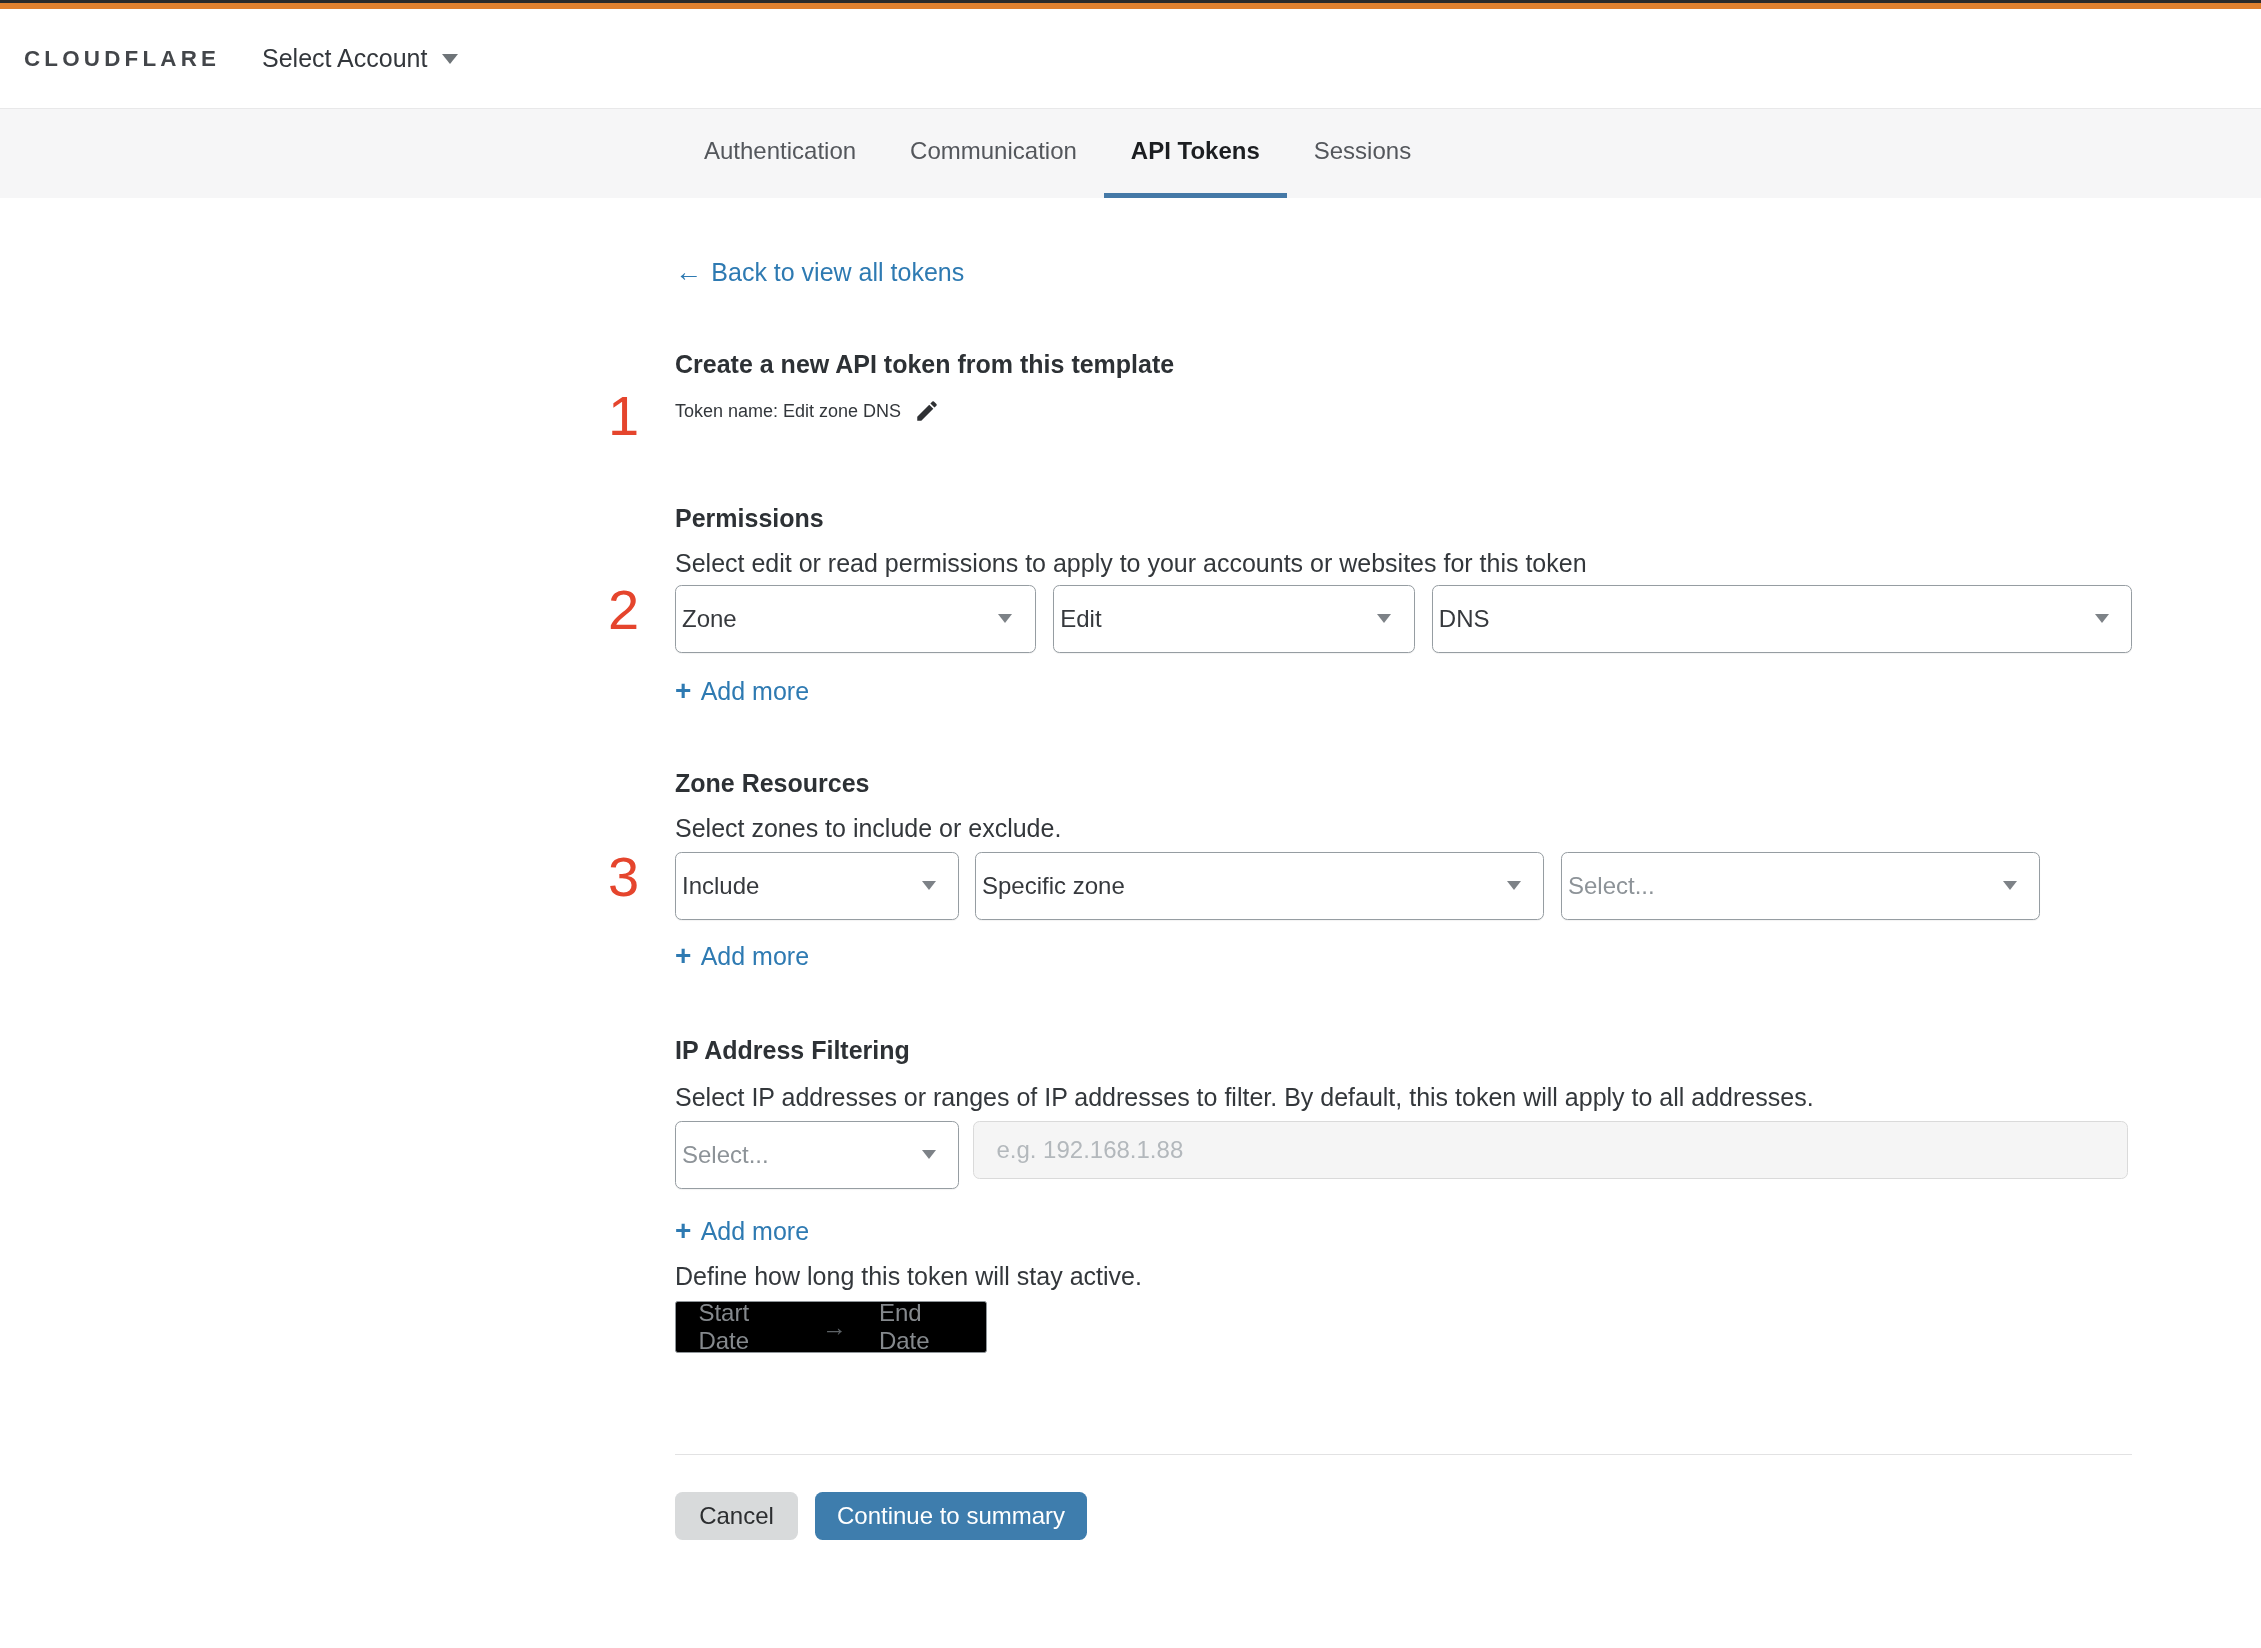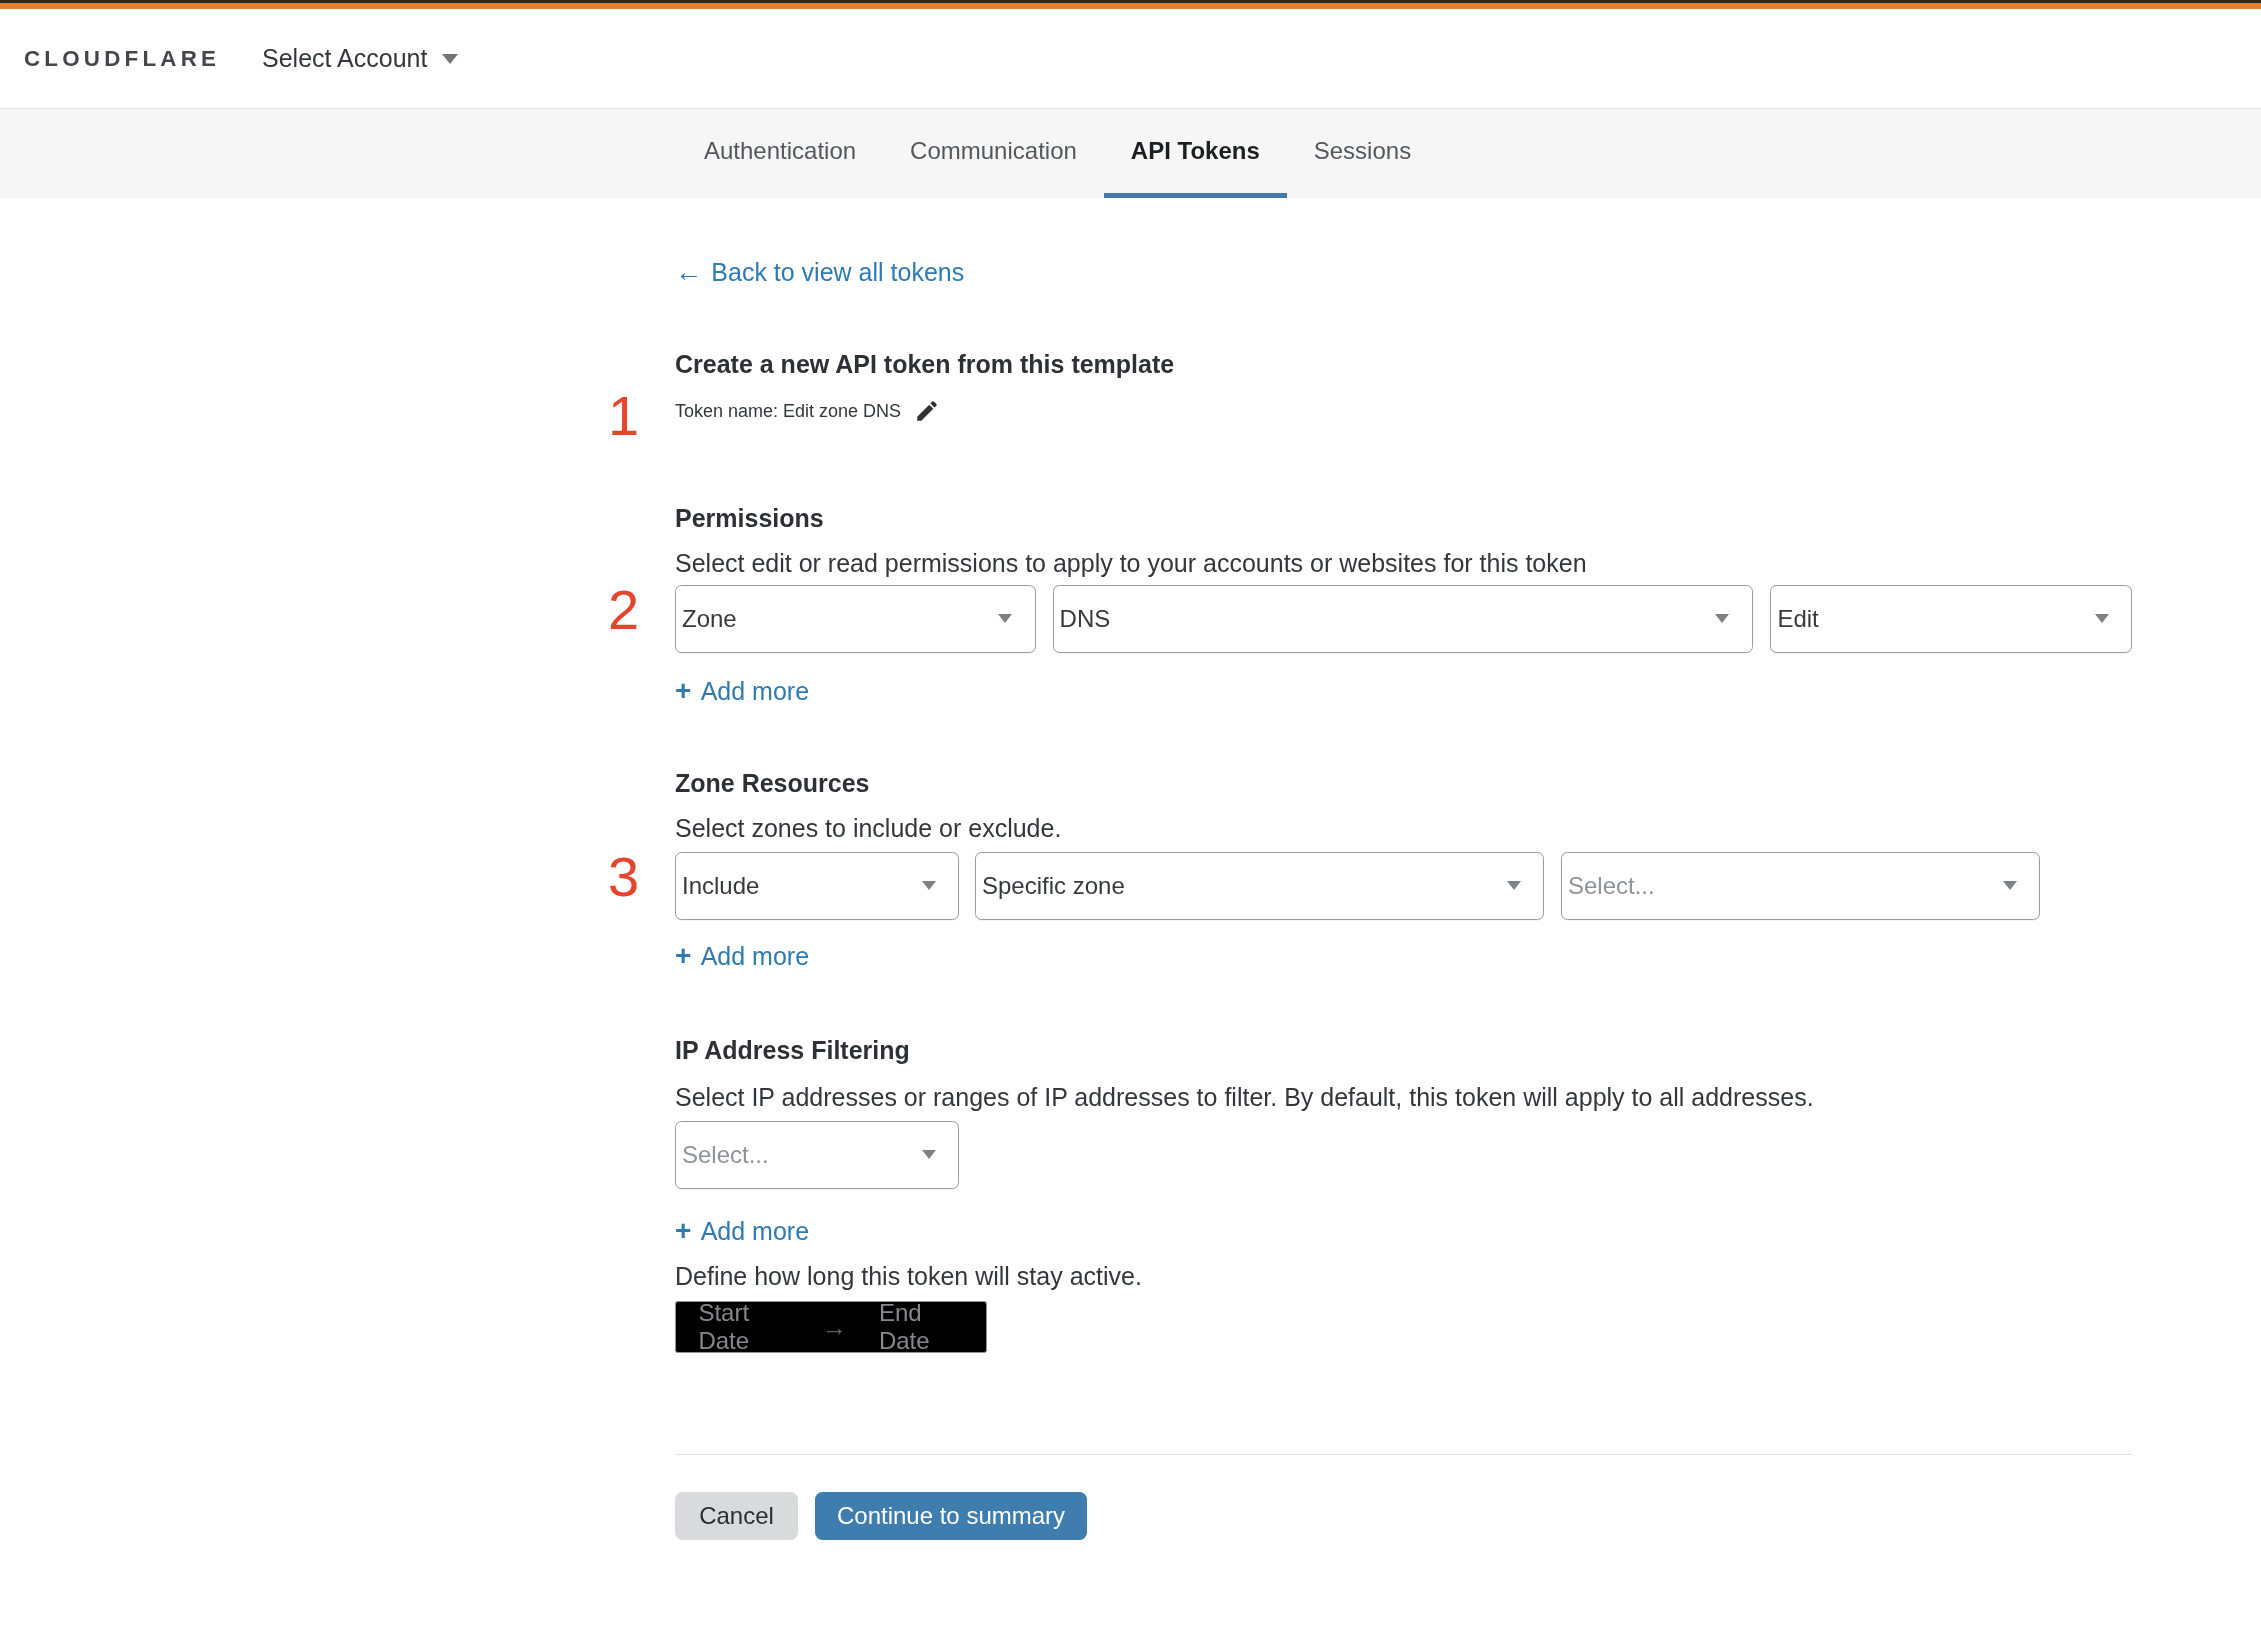--- a/index.html
+++ b/index.html
@@ -152,26 +152,26 @@
 
     <div>
       <div class="h-bold sec-head-perm">Permissions</div>
       <div class="desc sec-desc">Select edit or read permissions to apply to your accounts or websites for this token</div>
       <div class="row perm">
         <span class="step-num">2</span>
         <div class="selectbox w-zone">
           <span>Zone</span>
           <span class="caret-sm"></span>
         </div>
+        <div class="selectbox w-edit">
+          <span>Edit</span>
+          <span class="caret-sm"></span>
+        </div>
         <div class="selectbox w-dns">
           <span>DNS</span>
-          <span class="caret-sm"></span>
-        </div>
-        <div class="selectbox w-edit">
-          <span>Edit</span>
           <span class="caret-sm"></span>
         </div>
       </div>
       <div class="addmore">
         <span class="plus">+</span>
         <span>Add more</span>
       </div>
     </div>
 
     <div>
@@ -199,20 +199,21 @@
     </div>
 
     <div>
       <div class="h-bold sec-head-ip">IP Address Filtering</div>
       <div class="desc ip-desc">Select IP addresses or ranges of IP addresses to filter. By default, this token will apply to all addresses.</div>
       <div class="ip-row">
         <div class="selectbox ghost w-oper">
           <span>Select...</span>
           <span class="caret-sm"></span>
         </div>
+        <input class="value-input" type="text" disabled="" placeholder="e.g. 192.168.1.88" style="">
       </div>
       <div class="addmore" style="margin-top:26px">
         <span class="plus">+</span>
         <span>Add more</span>
       </div>
     </div>
 
     <div>
       <div class="desc" style="margin-top:13px">Define how long this token will stay active.</div>
       <div class="ttl-box">

